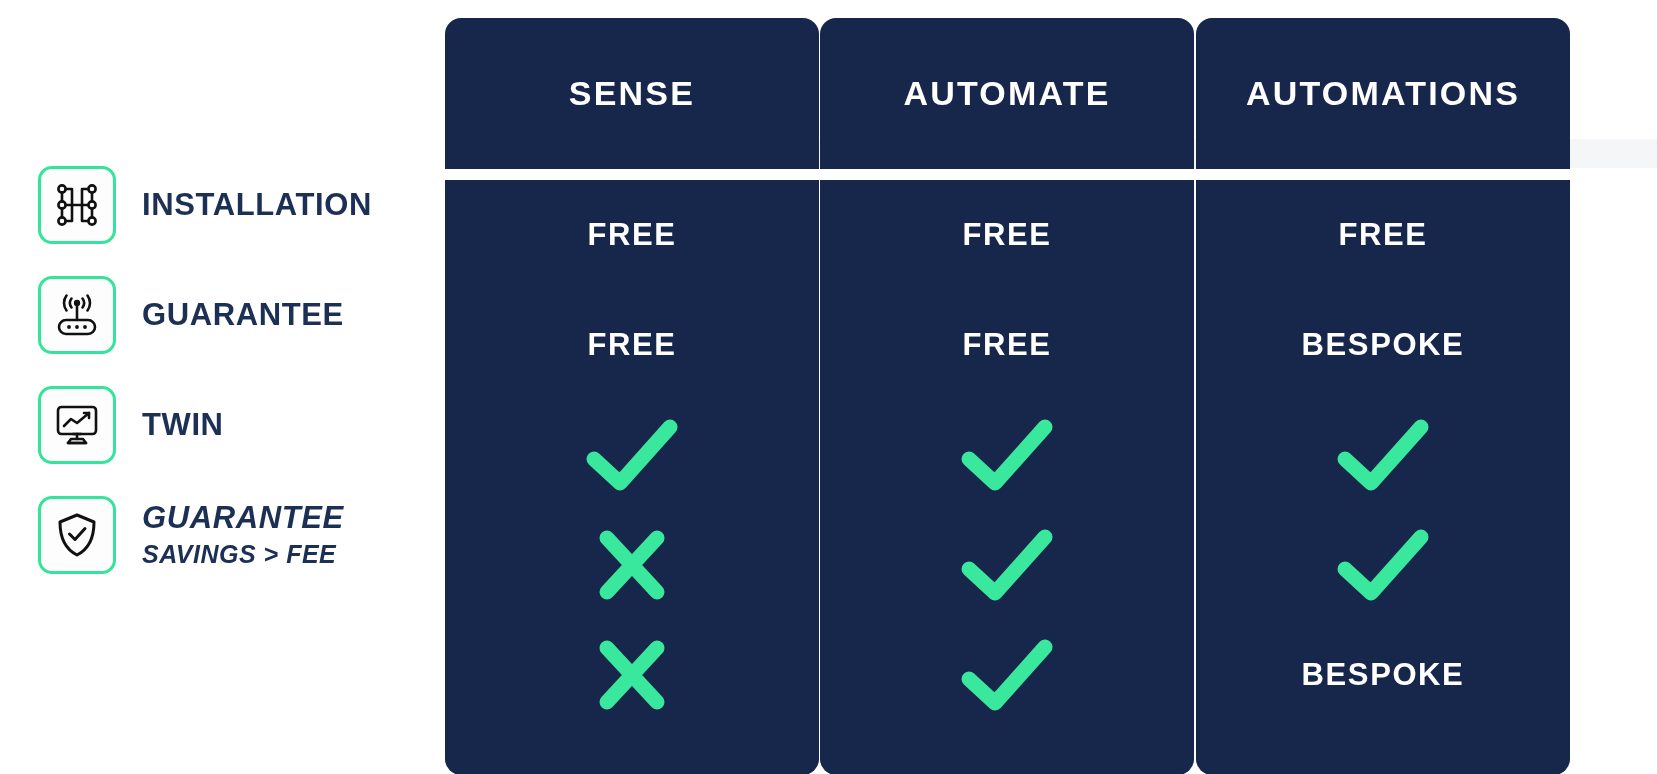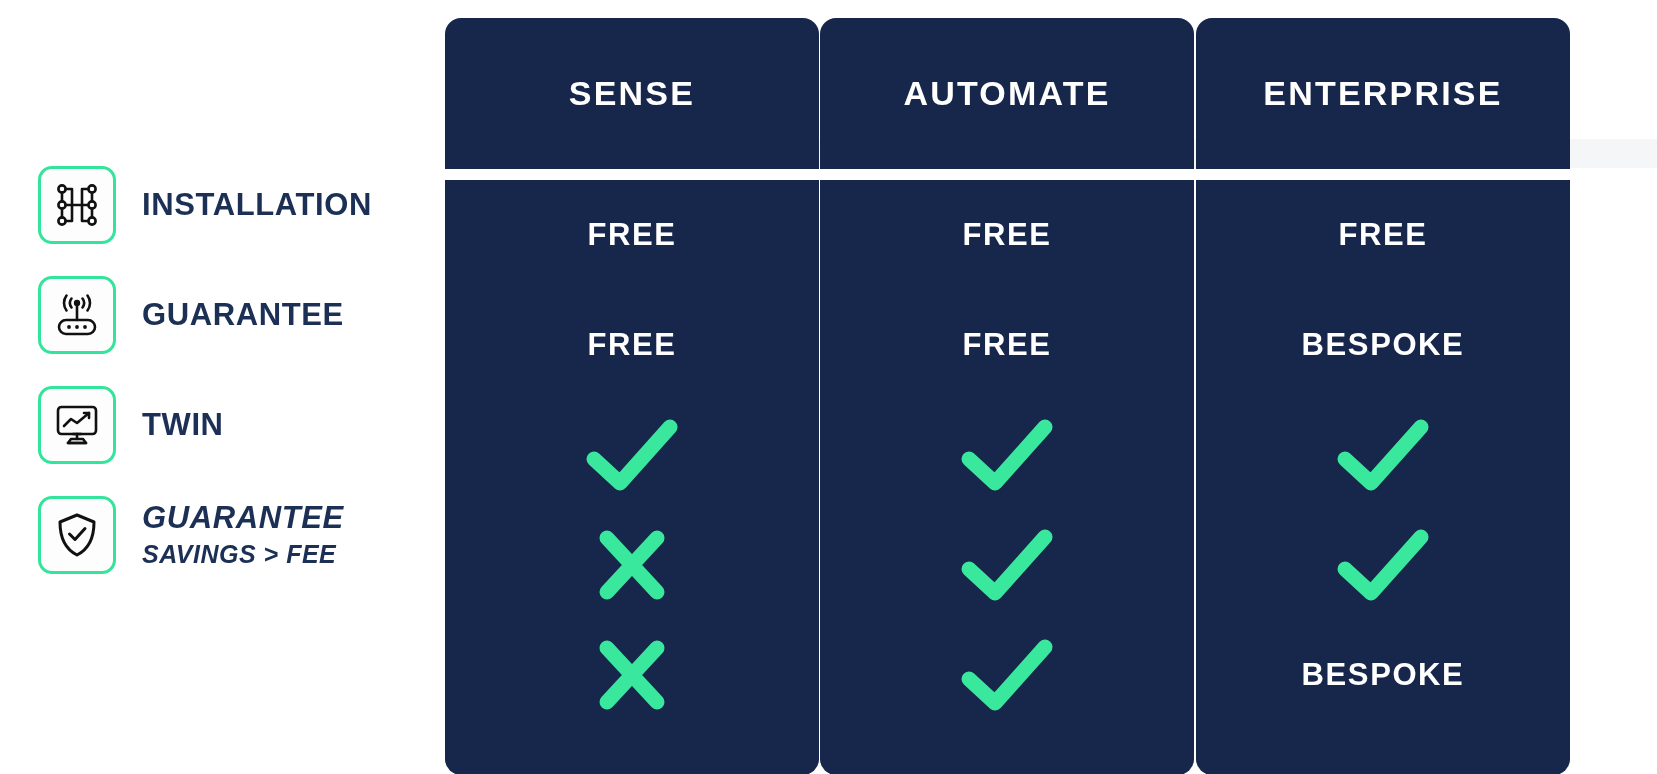--- a/index.html
+++ b/index.html
@@ -234,21 +234,21 @@
           <svg class="mark-svg" width="96" height="76" viewBox="0 0 96 76">
             <path d="M10 42 L36 66 L86 10" fill="none" stroke="#3ae89d" stroke-width="15" stroke-linecap="round" stroke-linejoin="round"></path>
           </svg>
         </div>
 
       </div>
     </div>
 
     <div class="col col-3">
       <div class="col-head">
-        <span class="col-head-label">ENTERPRISE</span>
+        <span class="col-head-label">AUTOMATIONS</span>
       </div>
       <div class="col-body">
 
         <div class="cell cell-r0">
           <span class="cell-text">FREE</span>
         </div>
 
         <div class="cell cell-r1">
           <span class="cell-text">BESPOKE</span>
         </div>

